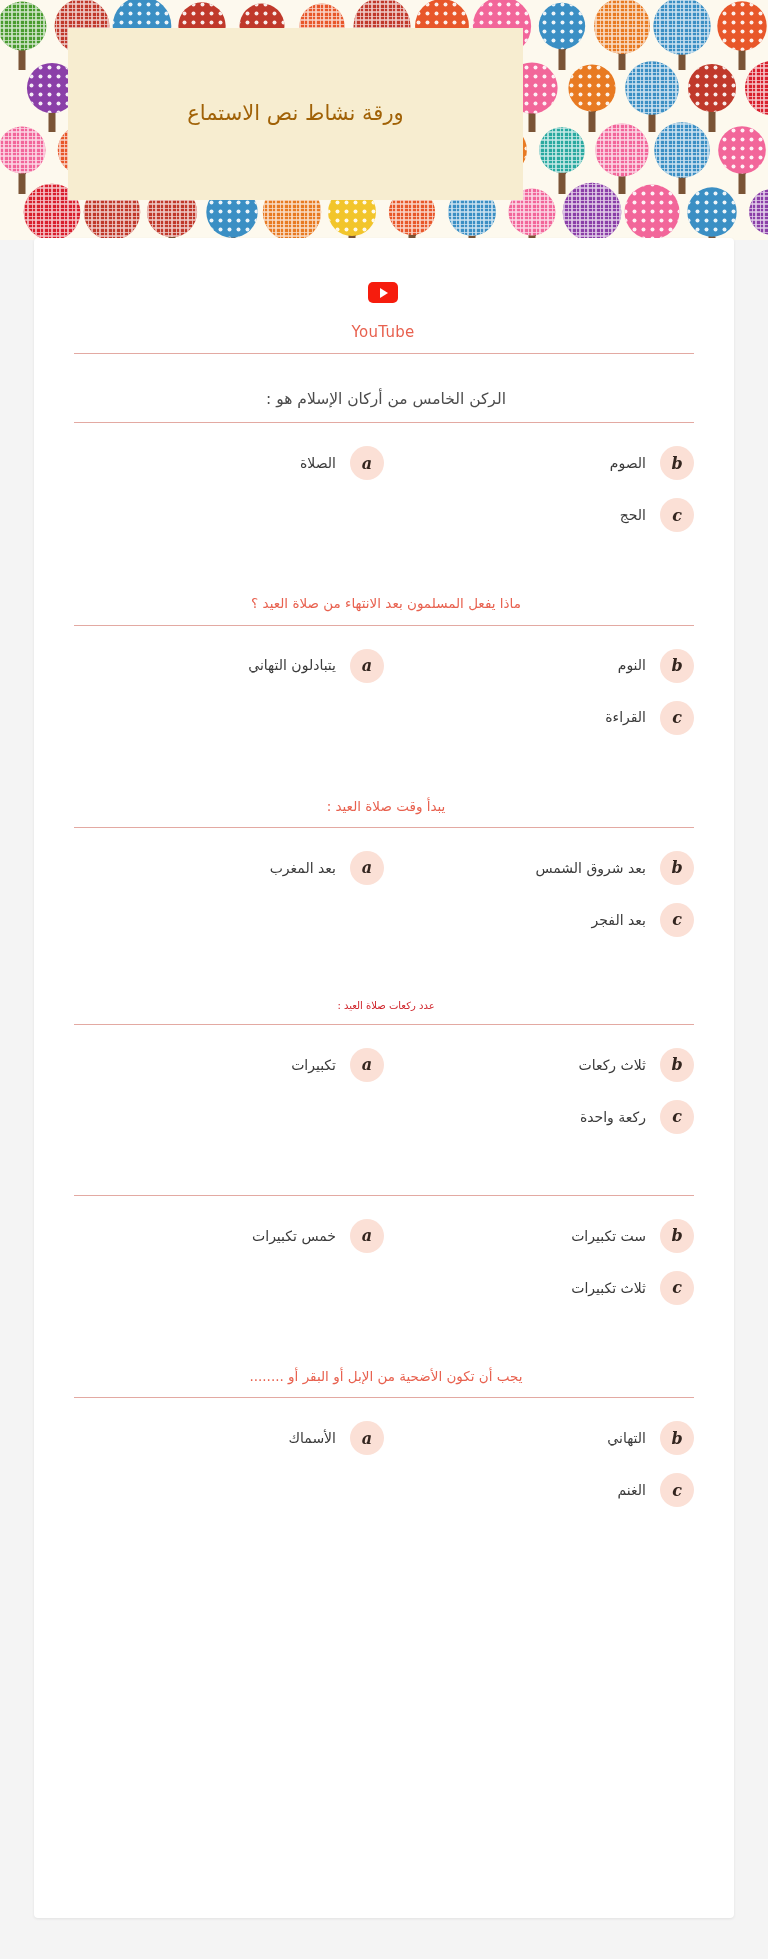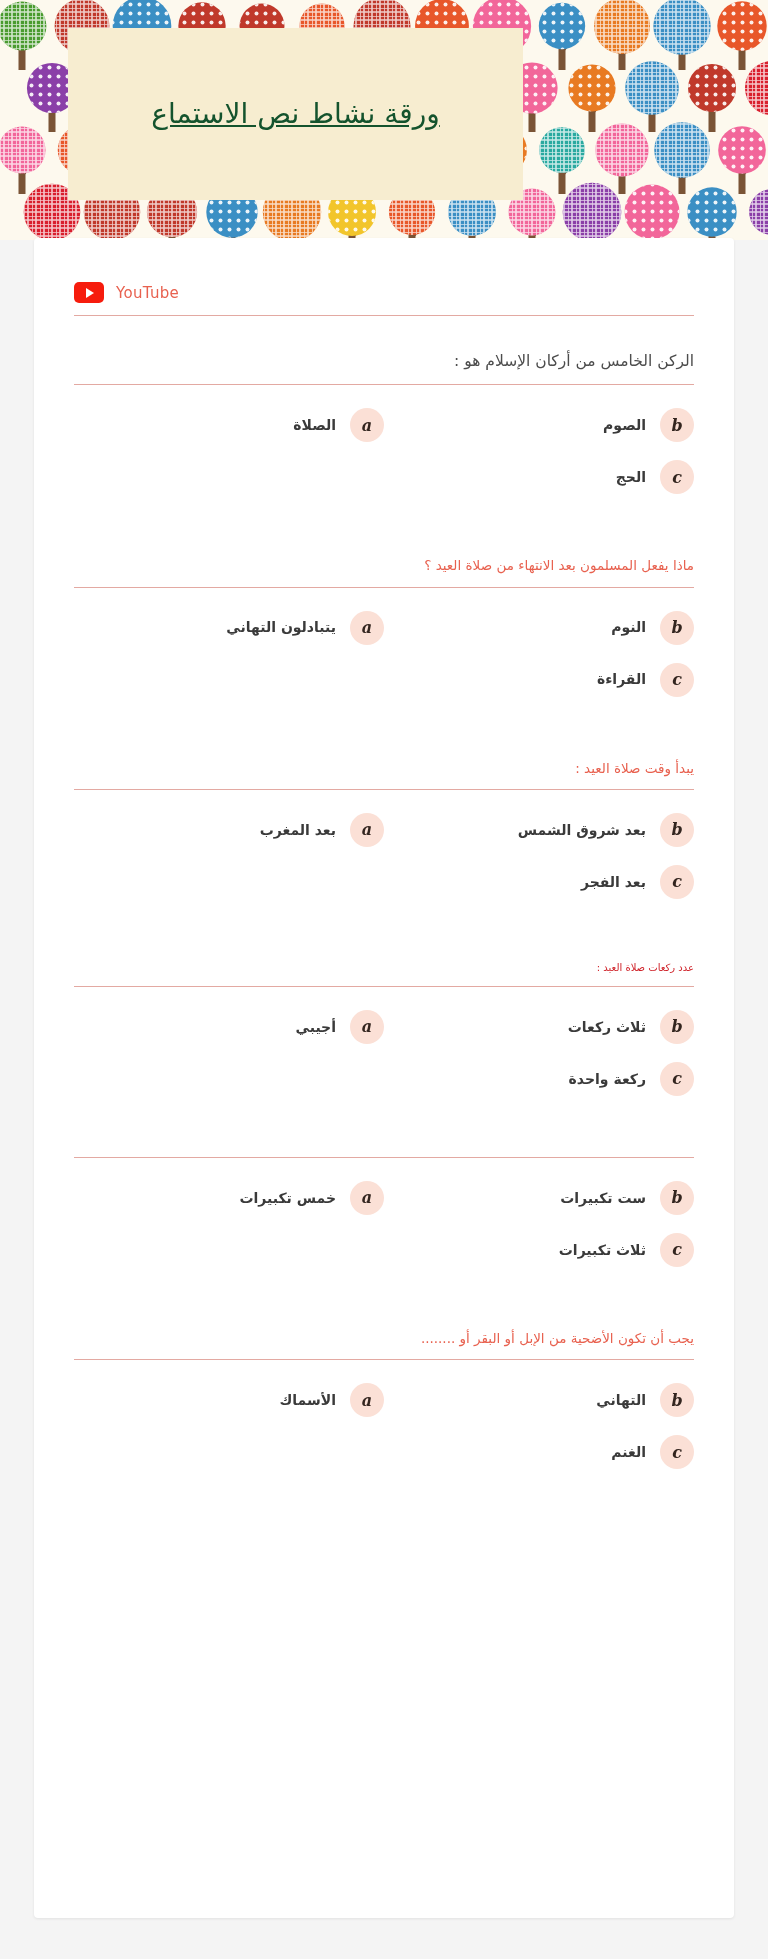--- a/index.html
+++ b/index.html
@@ -43,49 +43,48 @@
     background: #f7edd0;
     display: flex;
     align-items: center;
     justify-content: center;
     padding: 6px 14px;
     z-index: 5;
   }
 
   .title-text {
     font-family: "DejaVu Sans", sans-serif;
-    font-size: 28px;
+    font-size: 21px;
     line-height: 1.42;
-    color: #14532d;
+    color: #a16207;
     text-align: center;
     direction: rtl;
     font-weight: 400;
     width: 100%;
-    text-decoration: underline;
   }
 
   
   .card {
     position: relative;
     margin: 0 auto;
     margin-top: -2px;
     width: 700px;
     background: #ffffff;
     border-radius: 4px;
     box-shadow: 0 1px 3px rgba(0,0,0,0.08);
     padding: 44px 40px 72px 40px;
     min-height: 1680px;
   }
 
   
   .yt-row {
     display: flex;
-    flex-direction: row;
+    flex-direction: column;
     align-items: center;
-    gap: 12px;
+    gap: 20px;
     direction: ltr;
     padding-right: 2px;
     margin-bottom: 10px;
   }
 
   .yt-icon {
     width: 30px;
     height: 21px;
     background: #f61c0d;
     border-radius: 5px;
@@ -128,21 +127,21 @@
     color: #cc2128;
     padding-left: 8px;
     margin-bottom: 72px;
   }
 
   
   .q-block { margin-bottom: 56px; }
 
   .q-text {
     direction: rtl;
-    text-align: right;
+    text-align: center;
     font-size: 15px;
     line-height: 1.5;
     padding-bottom: 11px;
     padding-left: 4px;
   }
   .q-text.style-dark   { color: #4c4c4c; font-weight: 400; font-size: 15.5px; }
   .q-text.style-salmon { color: #e8614f; font-weight: 400; font-size: 13.5px; }
   .q-text.style-red    { color: #cf2128; font-weight: 400; font-size: 10px; }
   .q-text.style-bold   { color: #cf2128; font-weight: bold; font-size: 13.5px; }
 
@@ -186,21 +185,20 @@
     color: #33251f;
     direction: ltr;
   }
 
   .opt-label {
     font-size: 14px;
     color: #3a3a3a;
     direction: rtl;
     text-align: right;
     line-height: 1.3;
-    font-weight: bold;
   }
 </style>
 </head>
 <body>
 
 <div class="page">
 
   <div class="header-banner">
     <svg class="tree-field" viewBox="0 0 768 240" preserveAspectRatio="none" aria-hidden="true">
       <defs>
@@ -501,21 +499,21 @@
         <div class="q-block">
           <div class="q-text style-red">عدد ركعات صلاة العيد :</div>
           <div class="q-rule"></div>
           <div class="options">
             <div class="option">
               <span class="badge">b</span>
               <span class="opt-label">ثلاث ركعات</span>
             </div>
             <div class="option">
               <span class="badge">a</span>
-              <span class="opt-label">أجيبي</span>
+              <span class="opt-label">تكبيرات</span>
             </div>
             <div class="option full">
               <span class="badge">c</span>
               <span class="opt-label">ركعة واحدة</span>
             </div>
           </div>
         </div>
         <div class="q-block">
           <div class="q-rule"></div>
           <div class="options">

